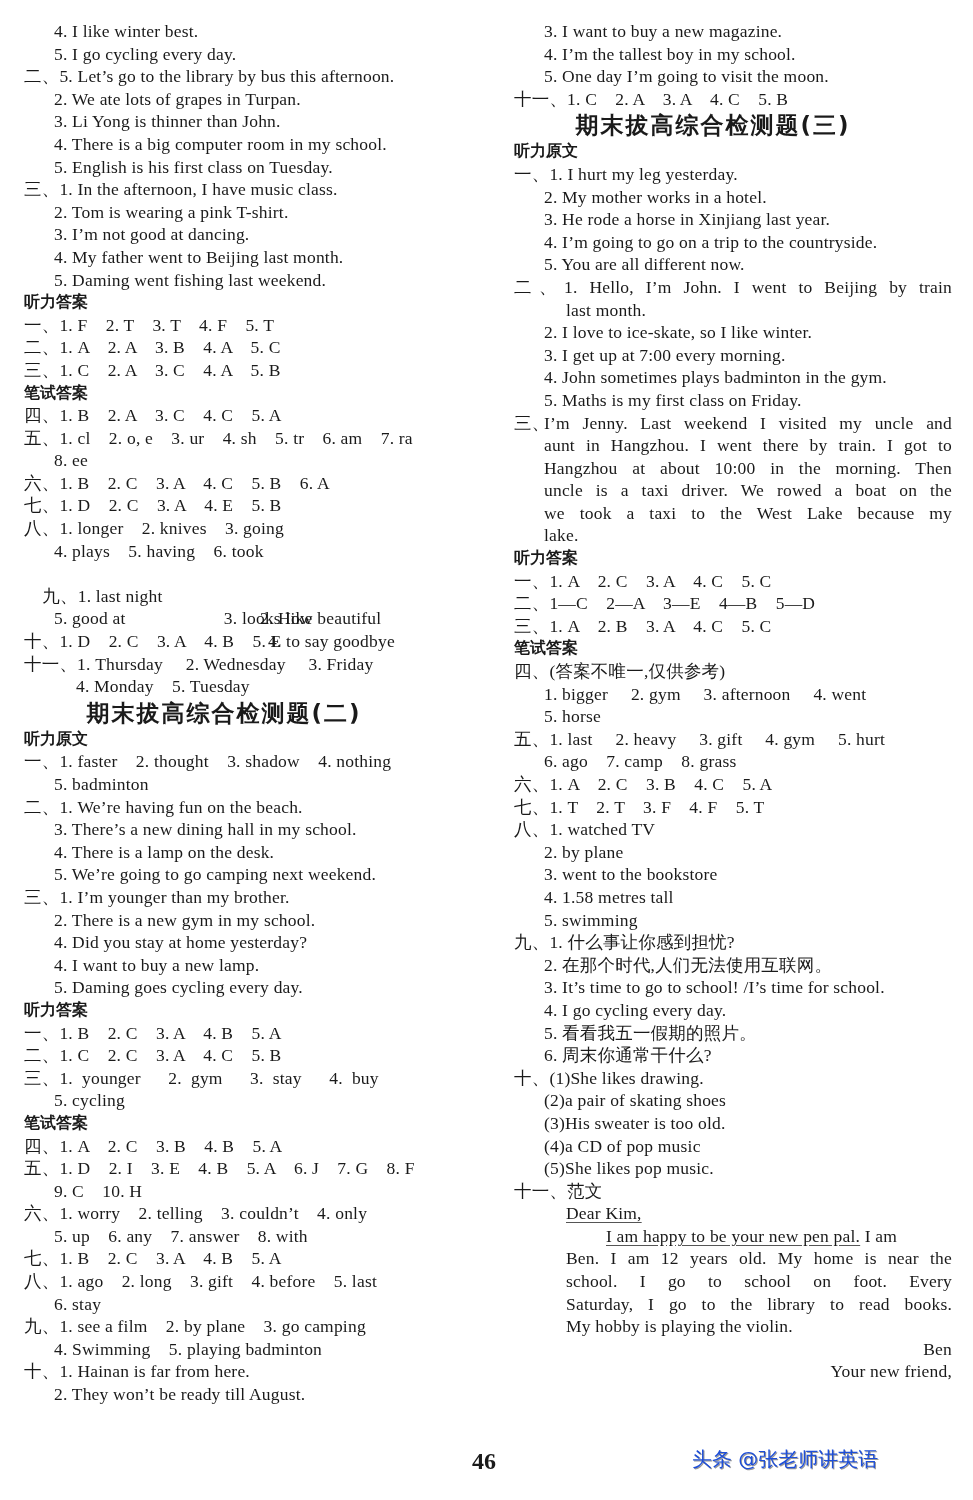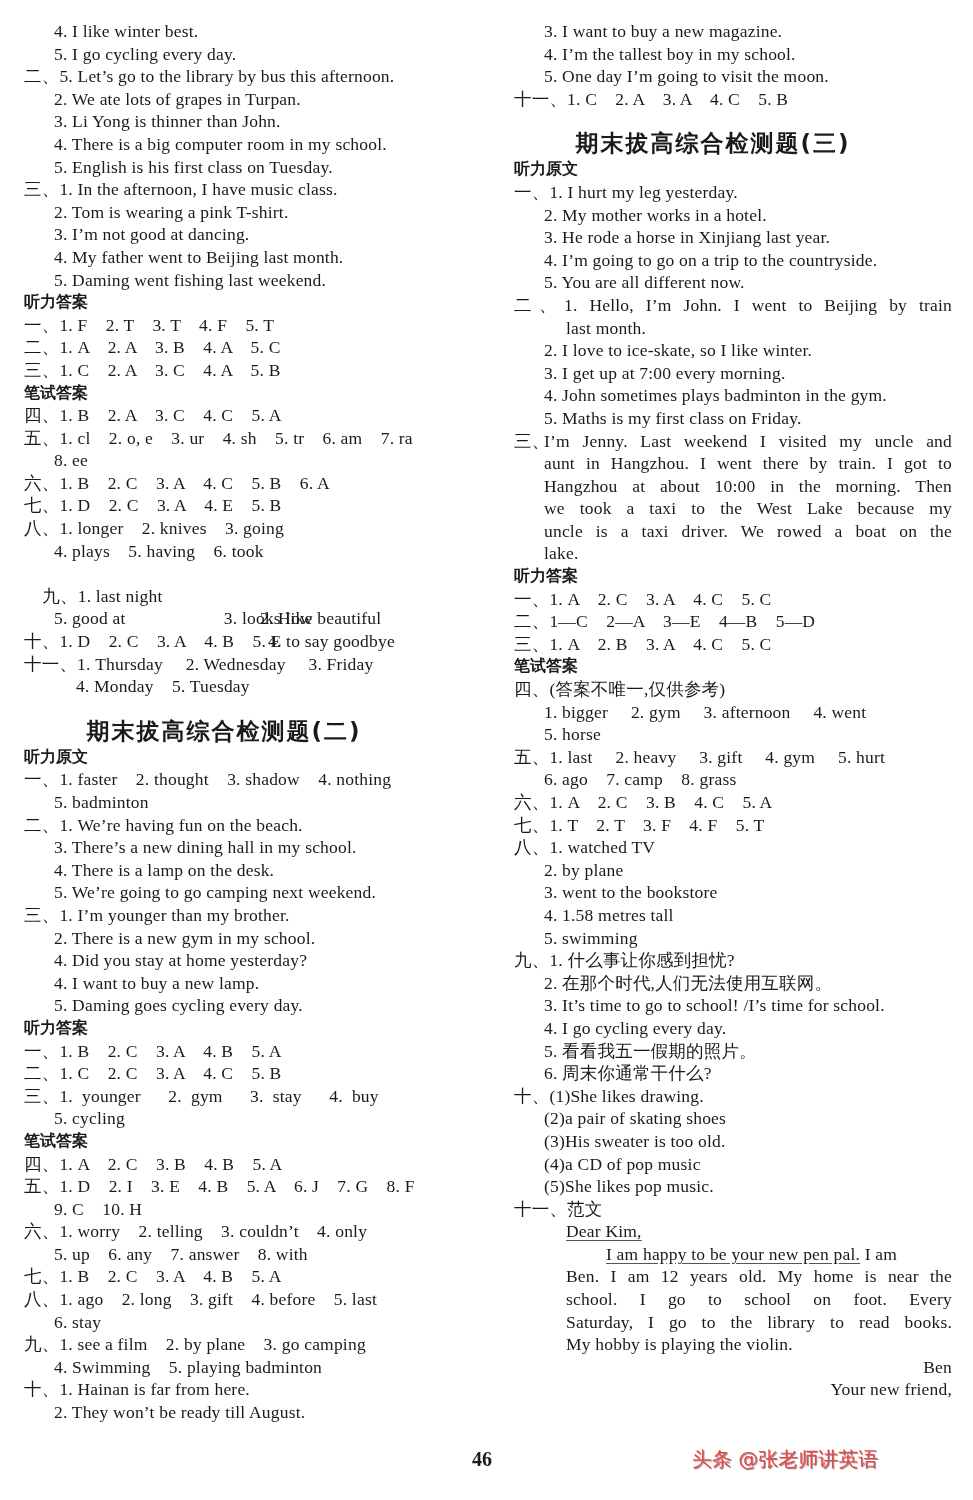--- a/index.html
+++ b/index.html
@@ -19,32 +19,32 @@
     .i1 { padding-left: 30px; }
     .i2 { padding-left: 52px; }
     .i3 { padding-left: 80px; }
     .hd {
       font-family: "DejaVu Sans", "Liberation Sans", sans-serif;
       font-weight: bold; font-size: 16px; height: 22.6px; line-height: 22.6px;
     }
     .title {
       font-family: "DejaVu Sans", "Liberation Sans", sans-serif;
       font-weight: bold; font-size: 23px; height: 30px; line-height: 30px;
-      text-align: center; letter-spacing: 2px; padding-right: 40px; margin-top: 18px;
+      text-align: center; letter-spacing: 2px; padding-right: 40px;
     }
     .just { text-align: justify; text-align-last: justify; white-space: normal; }
     .right { text-align: right; }
     .ul { text-decoration: underline; text-decoration-color: #555; text-underline-offset: 3px; }
     .footer-page {
       position: absolute; left: 472px; top: 1448px;
-      font-family: "Liberation Serif", serif; font-weight: bold; font-size: 20px;
+      font-family: "Liberation Serif", serif; font-weight: bold; font-size: 24px;
     }
     .footer-wm {
       position: absolute; left: 692px; top: 1446px;
-      font-family: "DejaVu Sans", sans-serif; font-size: 20px; color: #ef4444;
+      font-family: "DejaVu Sans", sans-serif; font-size: 20px; color: #1d4ed8;
       text-shadow: 1px 1px 0 #999;
     }
   </style>
 </head>
 <body>
 
 <div class="col col-left">
   <div class="line i1">4. I like winter best.</div>
   <div class="line i1">5. I go cycling every day.</div>
   <div class="line">二、5. Let’s go to the library by bus this afternoon.</div>
@@ -137,22 +137,22 @@
   <div class="line i1">2. I love to ice-skate, so I like winter.</div>
   <div class="line i1">3. I get up at 7:00 every morning.</div>
   <div class="line i1">4. John sometimes plays badminton in the gym.</div>
   <div class="line i1">5. Maths is my first class on Friday.</div>
 
   <div style="position:relative;">
     <span class="line" style="position:absolute;left:0;top:0;">三、</span>
     <div class="line i1 just">I’m Jenny. Last weekend I visited my uncle and</div>
     <div class="line i1 just">aunt in Hangzhou. I went there by train. I got to</div>
     <div class="line i1 just">Hangzhou at about 10:00 in the morning. Then</div>
+    <div class="line i1 just">uncle is a taxi driver. We rowed a boat on the</div>
     <div class="line i1 just">we took a taxi to the West Lake because my</div>
-    <div class="line i1 just">uncle is a taxi driver. We rowed a boat on the</div>
     <div class="line i1">lake.</div>
   </div>
 
   <div class="hd">听力答案</div>
   <div class="line">一、1. A    2. C    3. A    4. C    5. C</div>
   <div class="line">二、1—C    2—A    3—E    4—B    5—D</div>
   <div class="line">三、1. A    2. B    3. A    4. C    5. C</div>
 
   <div class="hd">笔试答案</div>
   <div class="line">四、(答案不唯一,仅供参考)</div>

